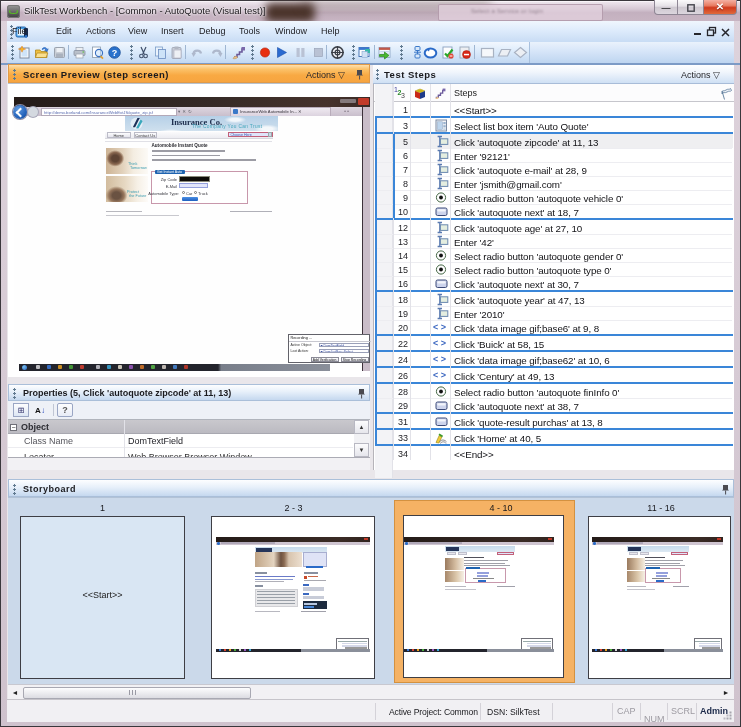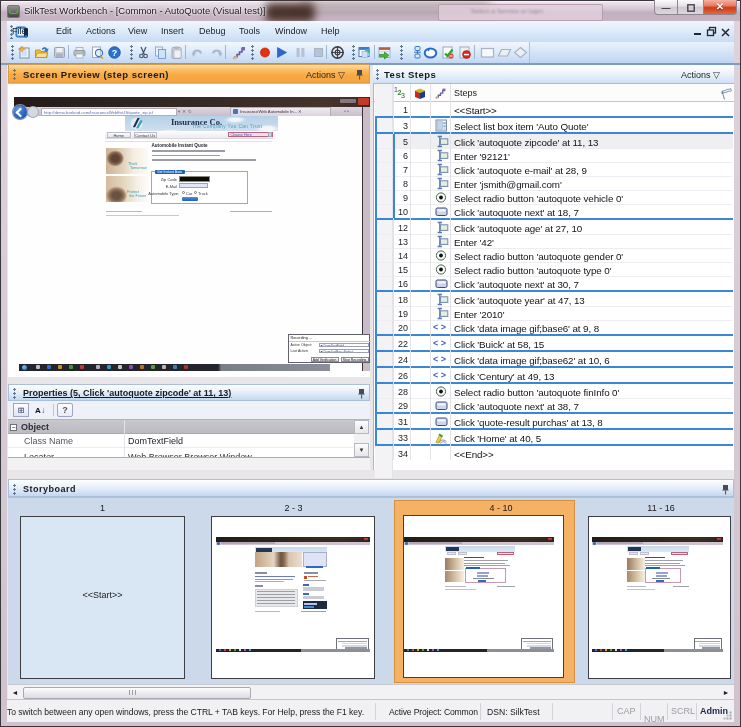--- a/index.html
+++ b/index.html
@@ -387,21 +387,21 @@
 <div class="spk" style="left:118px;top:365px;background:#e8e0d0;position:absolute;"></div>
 <div class="spk" style="left:129px;top:365px;background:#9a58c0;position:absolute;"></div>
 <div class="spk" style="left:140px;top:365px;background:#d87828;position:absolute;"></div>
 <div class="spk" style="left:151px;top:365px;background:#58b848;position:absolute;"></div>
 <div class="spk" style="left:162px;top:365px;background:#d8d0c8;position:absolute;"></div>
 <div class="spk" style="left:173px;top:365px;background:#4888d8;position:absolute;"></div>
 <div class="spk" style="left:184px;top:365px;background:#c83828;position:absolute;"></div>
 
 <div class="abs hdrblue" style="left:8px;top:384px;width:362px;height:17px;">
  <div class="abs grip hgrip" style="left:4px;top:3px;"></div>
- <div class="abs" style="left:14px;top:3px;font-size:9px;font-weight:bold;color:#1a1a1e;white-space:nowrap;text-decoration:underline;">Properties (5, Click 'autoquote zipcode' at 11, 13)</div>
+ <div class="abs" style="left:14px;top:3px;font-size:9px;font-weight:bold;color:#1a1a1e;white-space:nowrap;">Properties (5, Click 'autoquote zipcode' at 11, 13)</div>
  <svg class="abs" style="left:348px;top:3px;" width="9" height="11" viewBox="0 0 9 11">
       <path d="M2 1 L7 1 L7 5.5 L8 6.5 L1 6.5 L2 5.5 Z" fill="#4a4a50"></path>
       <rect x="4.1" y="6.5" width="1" height="4" fill="#4a4a50"></rect>
     </svg>
 </div>
 <div class="abs props-tb">
  <div class="ptbtn abs" style="left:5px;background:linear-gradient(180deg,#fdfdfe,#dce6f4);">⊞</div>
  <div class="ptbtn abs" style="left:24px;border-color:transparent;background:none;color:#111;font-weight:bold;">A<span style="color:#2244bb;">↓</span></div>
  <div class="abs" style="left:45px;top:3px;width:1px;height:12px;background:#c0c6d4;"></div>
  <div class="ptbtn abs" style="left:49px;font-weight:bold;color:#555;font-size:9px;border-radius:2px;">?</div>
@@ -781,21 +781,20 @@
 <div class="abs" style="left:625px;top:649.3px;width:2.2px;height:2.2px;background:#3aa8d8;"></div>
 
 <div class="abs sbscroll">
  <div class="sarrow" style="left:0;">◄</div>
  <div class="sarrow" style="left:711px;">►</div>
  <div class="sthumb"></div>
  <div class="abs" style="left:121px;top:5px;width:1px;height:5px;background:#9a9aa4;box-shadow:3px 0 #9a9aa4,6px 0 #9a9aa4;"></div>
 </div>
 
 <div class="abs status">
- <div class="abs" style="left:0px;top:6.5px;white-space:nowrap;font-size:8.6px;letter-spacing:-0.05px;">To switch between any open windows, press the CTRL + TAB keys. For Help, press the F1 key.</div>
  <div class="ssep" style="left:368px;"></div>
  <div class="abs" style="left:382px;top:6.5px;font-size:8.6px;letter-spacing:-0.15px;">Active Project: Common</div>
  <div class="ssep" style="left:473px;"></div>
  <div class="abs" style="left:480px;top:6.5px;font-size:8.6px;">DSN: SilkTest</div>
  <div class="ssep" style="left:545px;"></div>
  <div class="ssep" style="left:605px;"></div>
  <div class="abs gray" style="left:610px;top:6px;">CAP</div>
  <div class="ssep" style="left:632.5px;"></div>
  <div class="abs gray" style="left:637px;top:14px;">NUM</div>
  <div class="ssep" style="left:660px;"></div>

